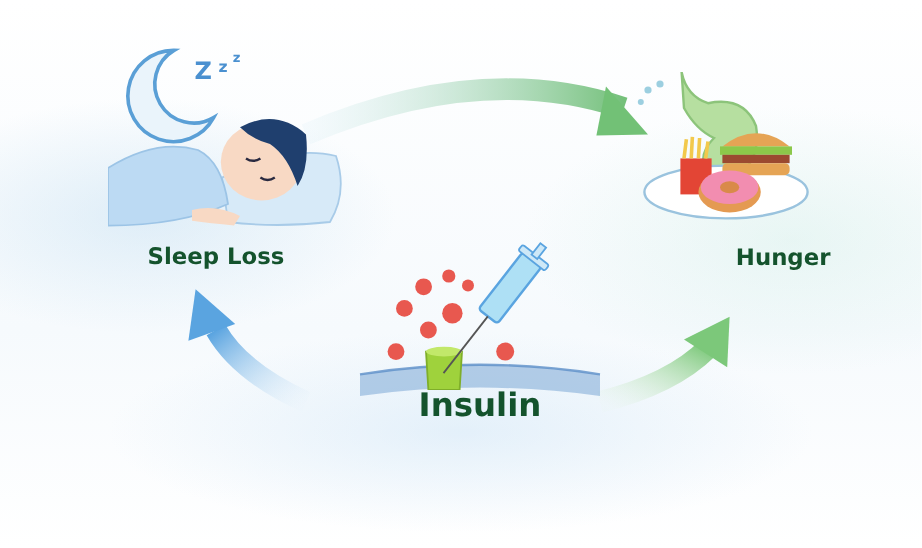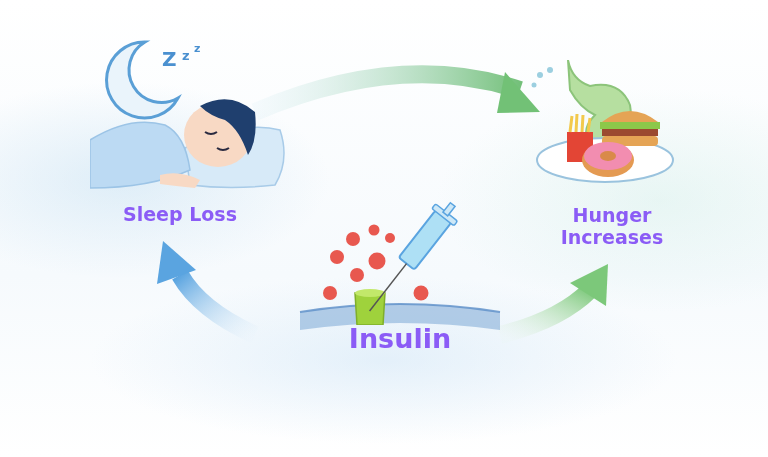--- a/index.html
+++ b/index.html
@@ -11,25 +11,25 @@
   .bg {
     position: absolute; inset: 0;
     background:
       radial-gradient(ellipse 300px 140px at 120px 180px, rgba(190,220,240,0.45), rgba(255,255,255,0) 70%),
       radial-gradient(ellipse 320px 160px at 660px 200px, rgba(200,235,225,0.35), rgba(255,255,255,0) 70%),
       radial-gradient(ellipse 420px 120px at 384px 360px, rgba(200,225,245,0.45), rgba(255,255,255,0) 70%),
       linear-gradient(180deg, #ffffff 0%, #f6fafd 60%, #ffffff 100%);
   }
   svg.layer { position: absolute; left: 0; top: 0; }
   .label {
-    position: absolute; color: #8b5cf6; font-weight: bold; text-align: center;
+    position: absolute; color: #14532d; font-weight: bold; text-align: center;
     font-family: "DejaVu Sans", sans-serif; line-height: 1.15;
   }
   #lbl-sleep { left: 100px; top: 204px; width: 160px; font-size: 19px; }
-  #lbl-hunger { left: 532px; top: 205px; width: 160px; font-size: 19px; }
+  #lbl-hunger { left: 532px; top: 205px; width: 160px; font-size: 19px; text-align: right; }
   #lbl-insulin { left: 300px; top: 323px; width: 200px; font-size: 27px; }
   .node { position: absolute; }
 </style>
 </head>
 <body>
 
 <div class="bg"></div>
 
 <svg class="layer" width="768" height="457">
   <defs>
@@ -102,21 +102,20 @@
 
   <rect x="47" y="72" width="26" height="30" fill="#e34535"></rect>
   <path d="M50,72 L52,56 M56,72 L57,54 M62,72 L63,55 M68,72 L70,58" stroke="#f2c94c" stroke-width="3"></path>
 
   <ellipse cx="88" cy="100" rx="26" ry="17" fill="#e49a52"></ellipse>
   <ellipse cx="88" cy="96" rx="24" ry="14" fill="#f28db0"></ellipse>
   <ellipse cx="88" cy="96" rx="8" ry="5" fill="#d98a4a"></ellipse>
 </svg>
 <div class="label" id="lbl-hunger">
   <div>Hunger</div>
-  <div>Increases</div>
 </div>
 
 <svg class="node" style="left:315px;top:195px" width="160" height="130">
 
   <g fill="#e8584f">
     <circle cx="38" cy="44" r="7"></circle>
       <circle cx="59" cy="35" r="5.5"></circle>
       <circle cx="75" cy="43" r="5"></circle>
     <circle cx="22" cy="62" r="7"></circle>
       <circle cx="62" cy="66" r="8.5"></circle>

